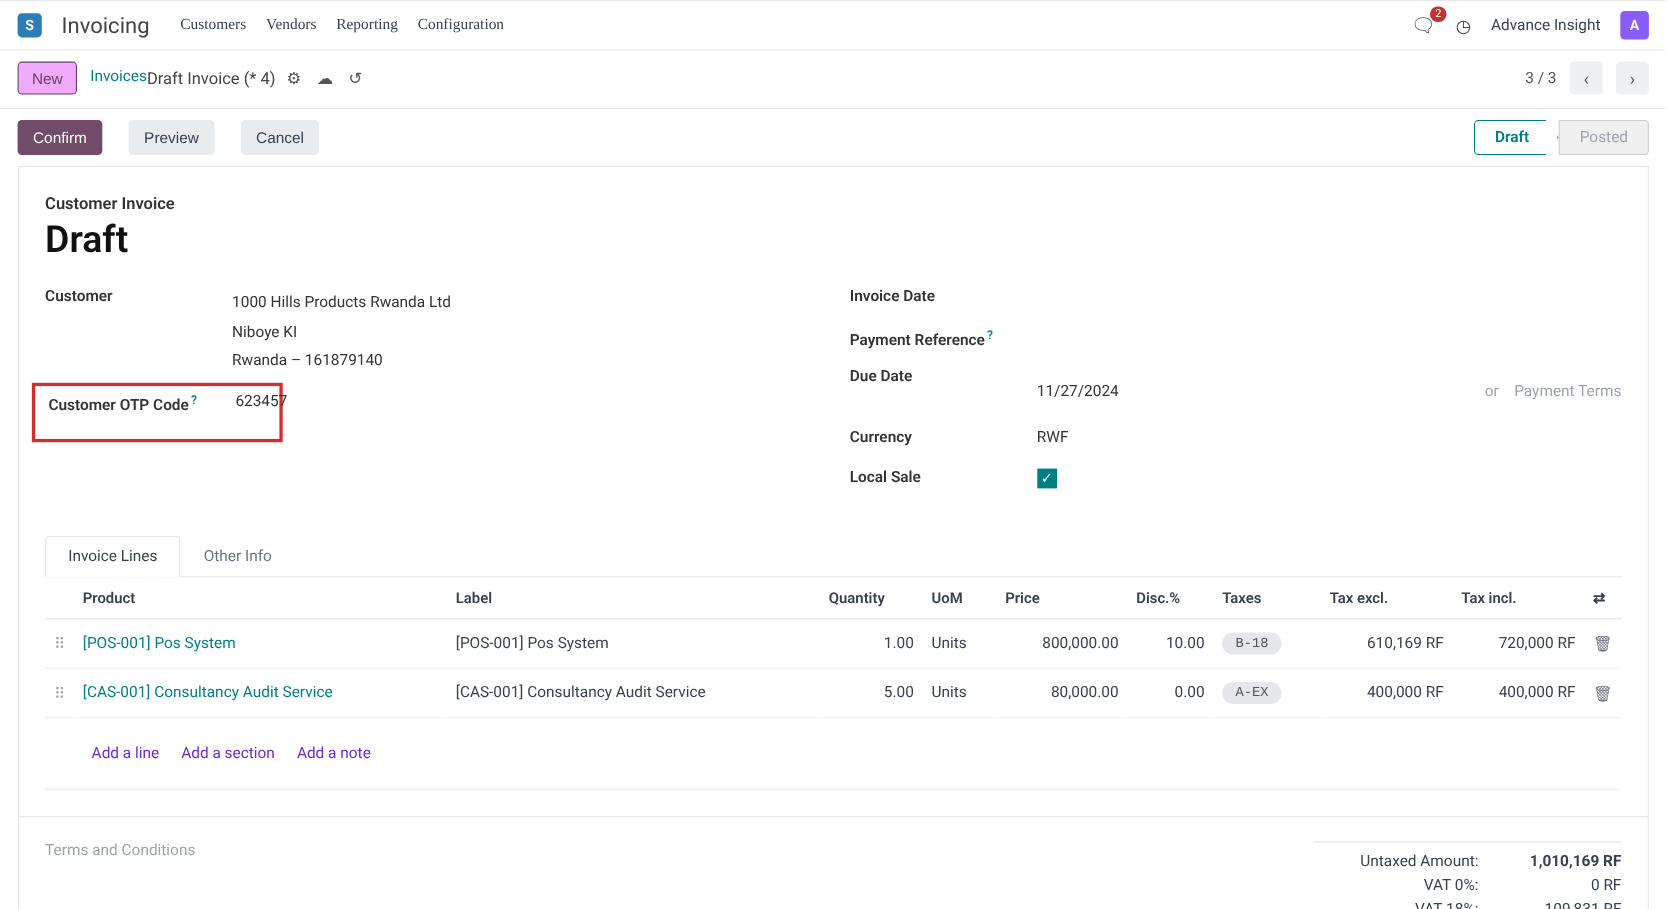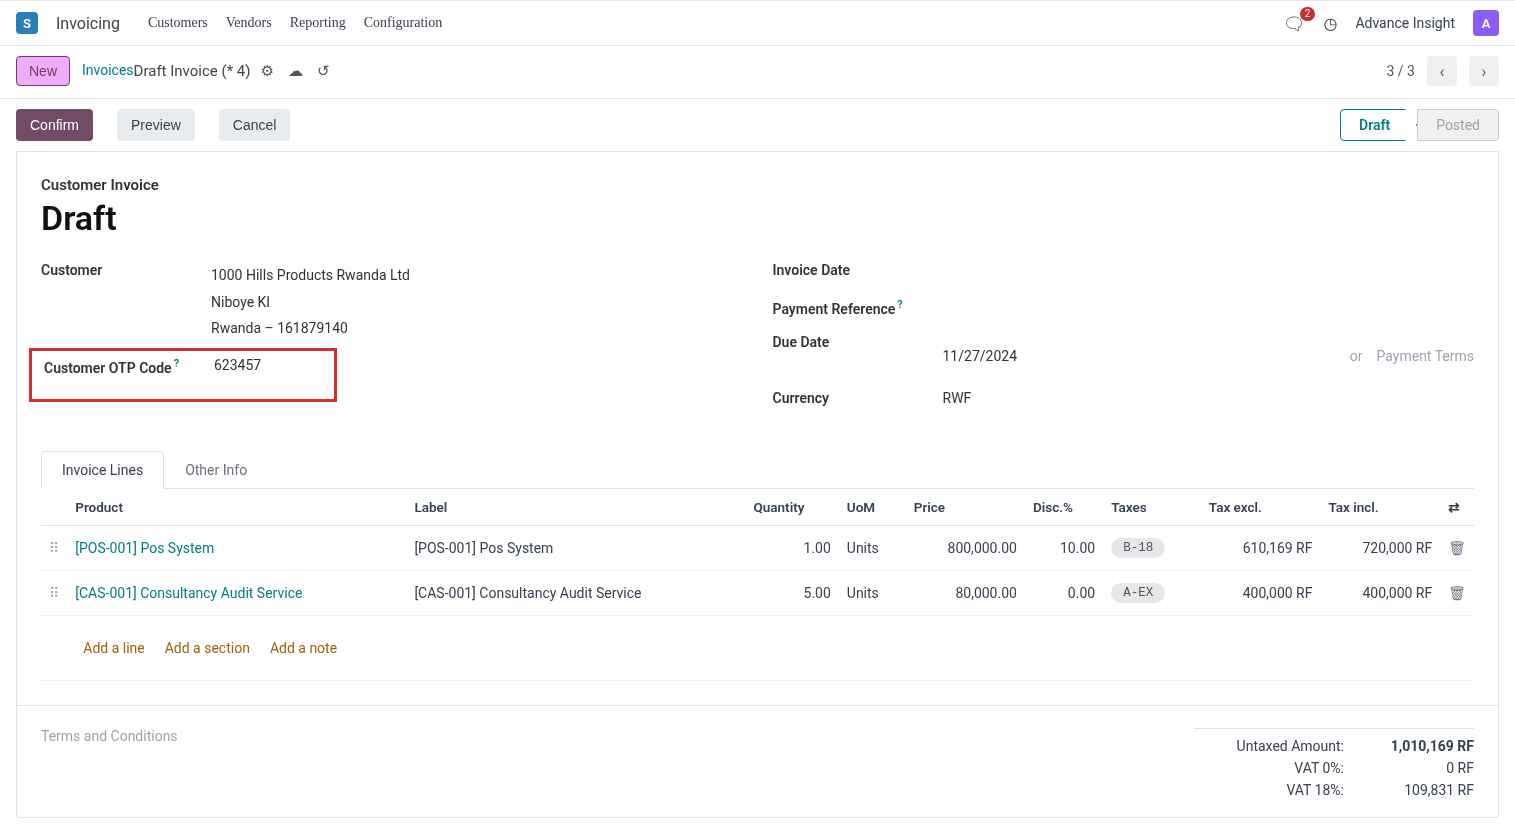--- a/index.html
+++ b/index.html
@@ -17,21 +17,21 @@
     padding: 0 16px;
     height: 46px;
     border-bottom: 1px solid #e5e7eb;
     border-top: 1px solid #e5e7eb;
   }
   .navbar-left { display:flex; align-items:center; gap:18px; }
   .app-icon {
     width: 22px; height: 22px; background:#2b7db8; border-radius:4px;
     display:flex; align-items:center; justify-content:center; color:#fff; font-size:13px; font-weight:600;
   }
-  .app-title { font-size: 16px; color:#444; margin-right: 10px;}
+  .app-title { font-size: 20px; color:#444; margin-right: 10px;}
   .nav-link { color:#374151; cursor:pointer;font-family:Liberation Serif, serif; }
   .navbar-right { margin-left:auto; display:flex; align-items:center; gap:18px; }
   .msg-icon { position:relative; font-size:18px; color:#5a5a5a; cursor:pointer;}
   .msg-badge {
     position:absolute; top:-6px; right:-10px; background:#c53030; color:#fff;
     border-radius:10px; font-size:10px; padding:1px 5px; line-height:12px;
   }
   .clock-icon { font-size:16px; color:#444; cursor:pointer;}
   .user-avatar {
     width:26px; height:26px; background:#8b5cf6; color:#fff; border-radius:4px;
@@ -96,21 +96,21 @@
   .sup-q { color:#017e84; font-size:11px; vertical-align:super; margin-left:2px;}
   .addr-line { line-height:1.9; }
   .or-text { color:#9ca3af; margin: 14px 14px;}
   .placeholder { color:#9ca3af; }
   .checkbox {
     width:18px; height:18px; background:#017e84; display:inline-flex; align-items:center; justify-content:center;
     color:#fff; font-size:13px;
   }
 
   .highlight-box {
-    border:3px solid #d32f2f; padding:6px 0; margin-left:-12px; padding-left:12px; width: 308px;
+    border:3px solid #d32f2f; padding:6px 0; margin-left:-12px; padding-left:12px; width: 228px;
   }
 
   
   .tabs { display:flex; border-bottom:1px solid #dee2e6; margin-top:30px;}
   .tab {
     padding:10px 20px; cursor:pointer; color:#6b7280; border:1px solid transparent; border-bottom:none;
     position:relative; top:1px;
   }
   .tab.active {
     color:#374151; border:1px solid #dee2e6; border-bottom:1px solid #fff; background:#fff;
@@ -128,21 +128,21 @@
   .drag-handle { color:#9ca3af; cursor:grab; width:18px; }
   .prod-link { color:#017e84; cursor:pointer; }
   .tax-chip {
     background:#e5e7eb; padding:3px 12px; border-radius:12px; font-size:12.5px; color:#555;
     display:inline-block;
     font-family:Liberation Mono, monospace;
   }
   .trash { color:#6b7280; cursor:pointer; text-align:center; width:22px;}
   .cog-head { color:#6b7280; cursor:pointer; }
   .add-links { padding:12px 8px; display:flex; gap:20px;}
-  .add-links a { color:#a16207; cursor:pointer; }
+  .add-links a { color:#6d28d9; cursor:pointer; }
 
   
   .sheet-footer {
     display:flex; border-top:1px solid #dee2e6; margin:24px -24px 0; padding:22px 24px 0;
   }
   .terms { color:#9ca3af; flex:1; }
   .totals { width:280px; border-top:1px solid #dee2e6; padding-top:6px;}
   .total-row { display:flex; justify-content:space-between; padding:3px 0; font-size:14px;}
   .total-row.grand { font-size:17px; }
   .total-label { text-align:right; flex:1; margin-right:20px;}
@@ -243,20 +243,26 @@
           <div class="field-value" style="display:flex; align-items:center;">
             <span>11/27/2024</span>
             <span style="flex:1"></span>
             <span class="or-text">or</span>
             <span class="placeholder">Payment Terms</span>
           </div>
         </div>
         <div class="field-row">
           <div class="field-label">Currency</div>
           <div class="field-value">RWF</div>
+        </div>
+        <div class="field-row">
+          <div class="field-label">Local Sale</div>
+          <div class="field-value">
+            <span class="checkbox">✓</span>
+          </div>
         </div>
       </div>
     </div>
 
     <div class="tabs">
       <div class="tab active">Invoice Lines</div>
       <div class="tab">Other Info</div>
     </div>
 
     <table class="lines-table">

